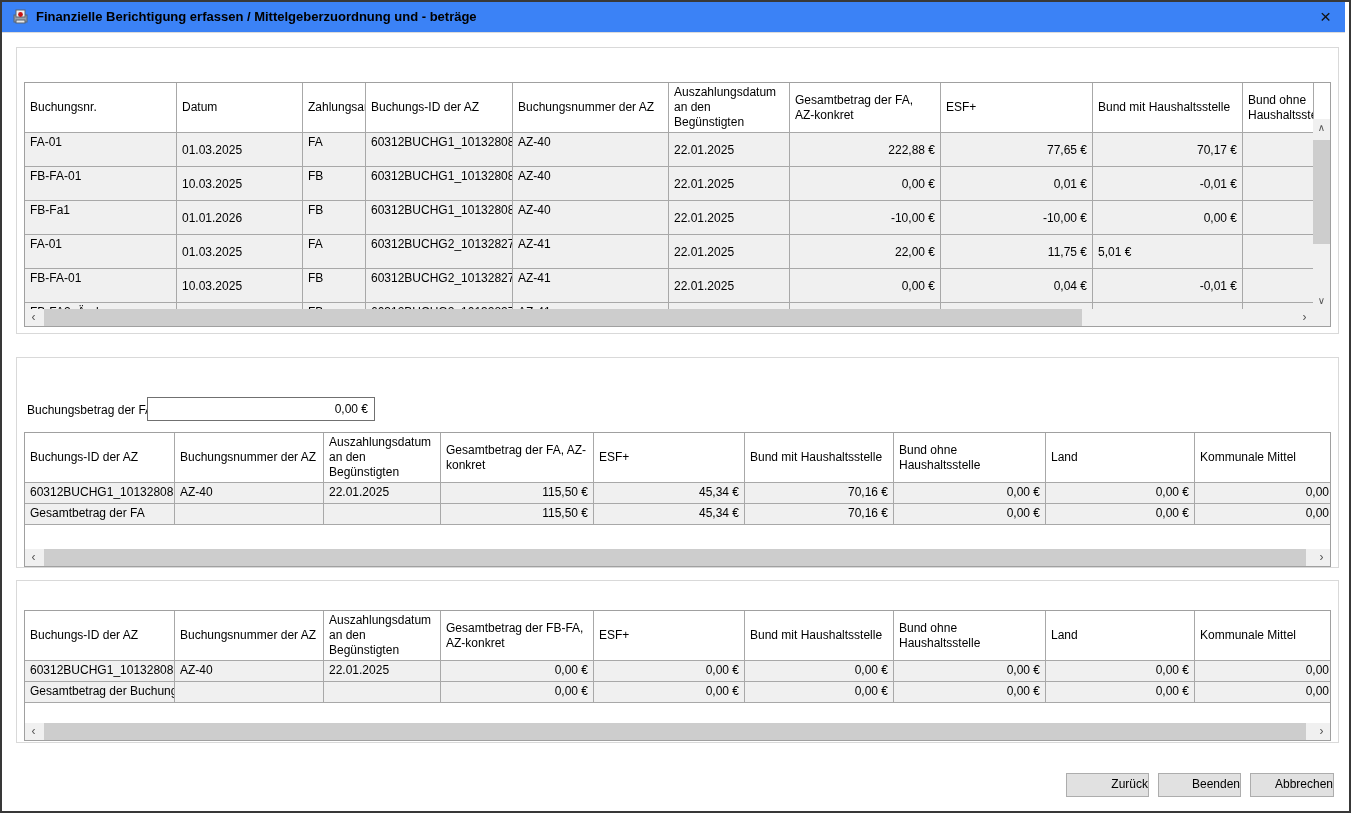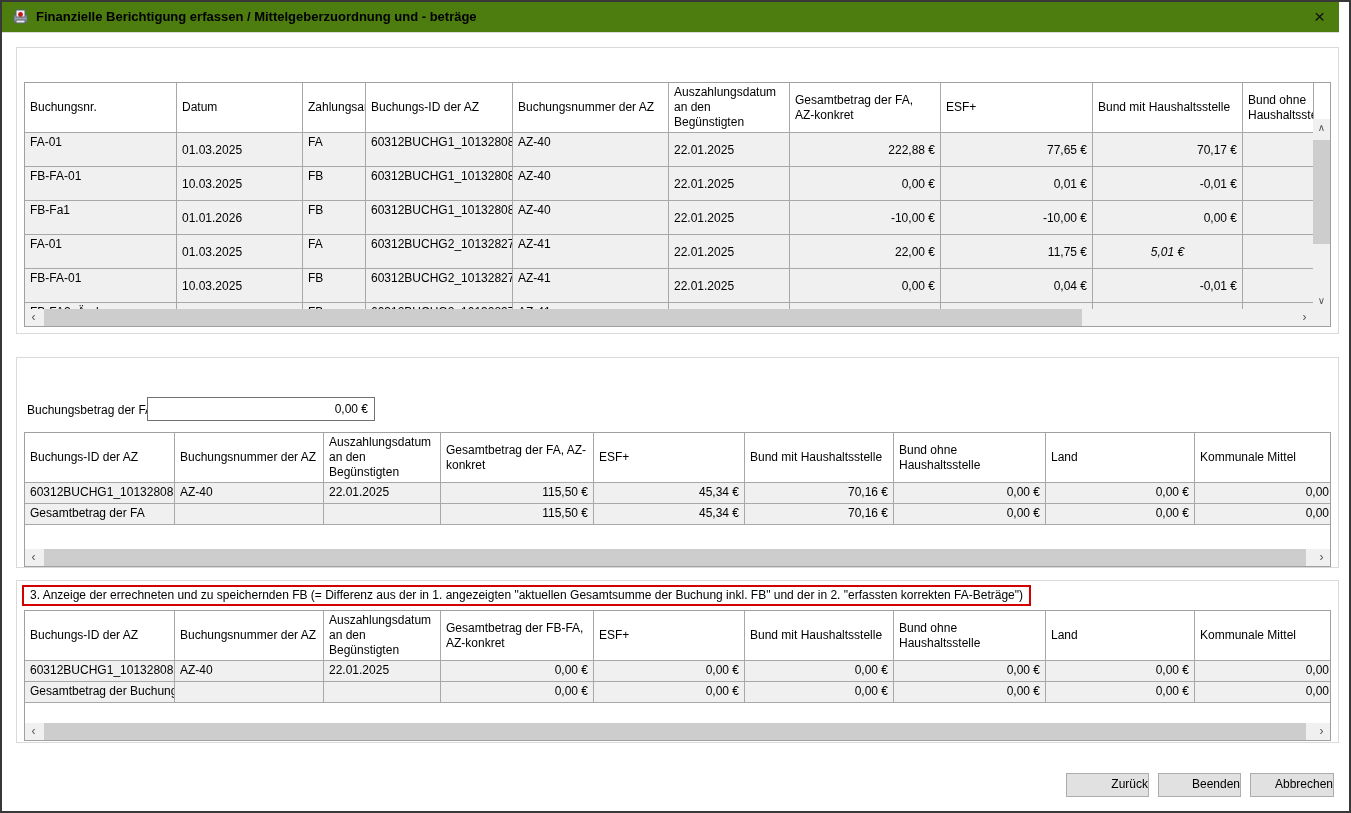--- a/index.html
+++ b/index.html
@@ -1,19 +1,19 @@
 <!DOCTYPE html>
 <html><head>
 <meta charset="utf-8">
 <style>
   html,body{margin:0;padding:0;background:#888;}
   body{font-family:"Liberation Sans",sans-serif;color:#000;}
   .window{position:relative;width:1351px;height:813px;background:#fff;border:2px solid #383838;box-sizing:border-box;overflow:hidden;}
   
-  .titlebar{position:absolute;left:0;top:0;right:10px;height:30px;background:#4d7c0f;border-bottom:1px solid #dcdcdc;padding-left:16px;}
+  .titlebar{position:absolute;left:0;top:0;right:4px;height:30px;background:#3b82f6;border-bottom:1px solid #dcdcdc;padding-left:16px;}
   .app-icon{position:absolute;left:10px;top:6px;width:17px;height:17px;}
   .title{position:absolute;left:34px;top:7px;font-size:13px;font-weight:600;white-space:nowrap;}
   .close{position:absolute;right:14px;top:4px;font-size:19px;line-height:22px;color:#111;cursor:pointer;}
   
   .gb{position:absolute;border:1px solid #d9d9d9;background:#fff;box-sizing:border-box;}
   .gb1{left:14px;top:45px;width:1323px;height:287px;}
   .gb2{left:14px;top:355px;width:1323px;height:211px;}
   .gb3{left:14px;top:578px;width:1323px;height:163px;}
   
   .redhead{position:absolute;border:2px solid #d40000;background:#fff;padding:1px 6px 2px 6px;font-size:12px;white-space:nowrap;z-index:3;}
@@ -141,21 +141,21 @@
           </tr>
           <tr>
             <td>FA-01</td>
             <td style="vertical-align: middle;">01.03.2025</td>
             <td>FA</td>
             <td>60312BUCHG2_10132827</td>
             <td>AZ-41</td>
             <td style="vertical-align: middle;">22.01.2025</td>
             <td style="text-align: right; vertical-align: middle;">22,00 €</td>
             <td style="text-align: right; vertical-align: middle;">11,75 €</td>
-            <td style="text-align: center; vertical-align: middle; font-style: italic;">5,01 €</td>
+            <td style="text-align: left; vertical-align: middle;">5,01 €</td>
             <td style="text-align: right; vertical-align: middle;"></td>
           </tr>
           <tr>
             <td>FB-FA-01</td>
             <td style="vertical-align: middle;">10.03.2025</td>
             <td>FB</td>
             <td>60312BUCHG2_10132827</td>
             <td>AZ-41</td>
             <td style="vertical-align: middle;">22.01.2025</td>
             <td style="text-align: right; vertical-align: middle;">0,00 €</td>
@@ -254,21 +254,20 @@
     <div class="hscroll">
       <div class="harr">‹</div>
       <div class="htrack">
         <div class="hthumb"></div>
       </div>
       <div class="harr">›</div>
     </div>
   </div>
 
   <div class="gb gb3"></div>
-  <div class="redhead h3">3. Anzeige der errechneten und zu speichernden FB (= Differenz aus der in 1. angezeigten "aktuellen Gesamtsumme der Buchung inkl. FB" und der in 2. "erfassten korrekten FA-Beträge")</div>
   <div class="gridwrap g3">
       <table class="grid" style="width: 1320px;">
         <colgroup>
           <col style="width: 150px;">
           <col style="width: 149px;">
           <col style="width: 117px;">
           <col style="width: 153px;">
           <col style="width: 151px;">
           <col style="width: 149px;">
           <col style="width: 152px;">

